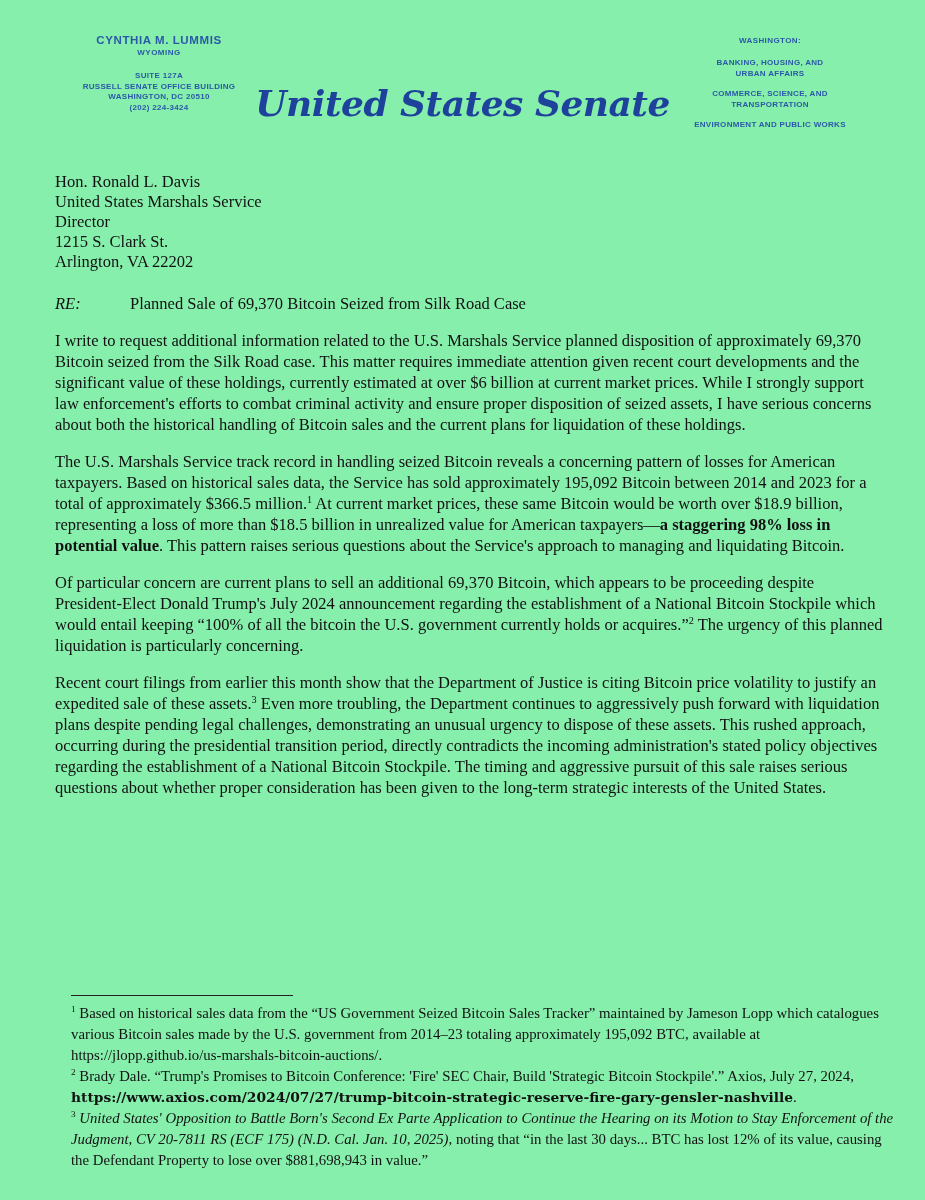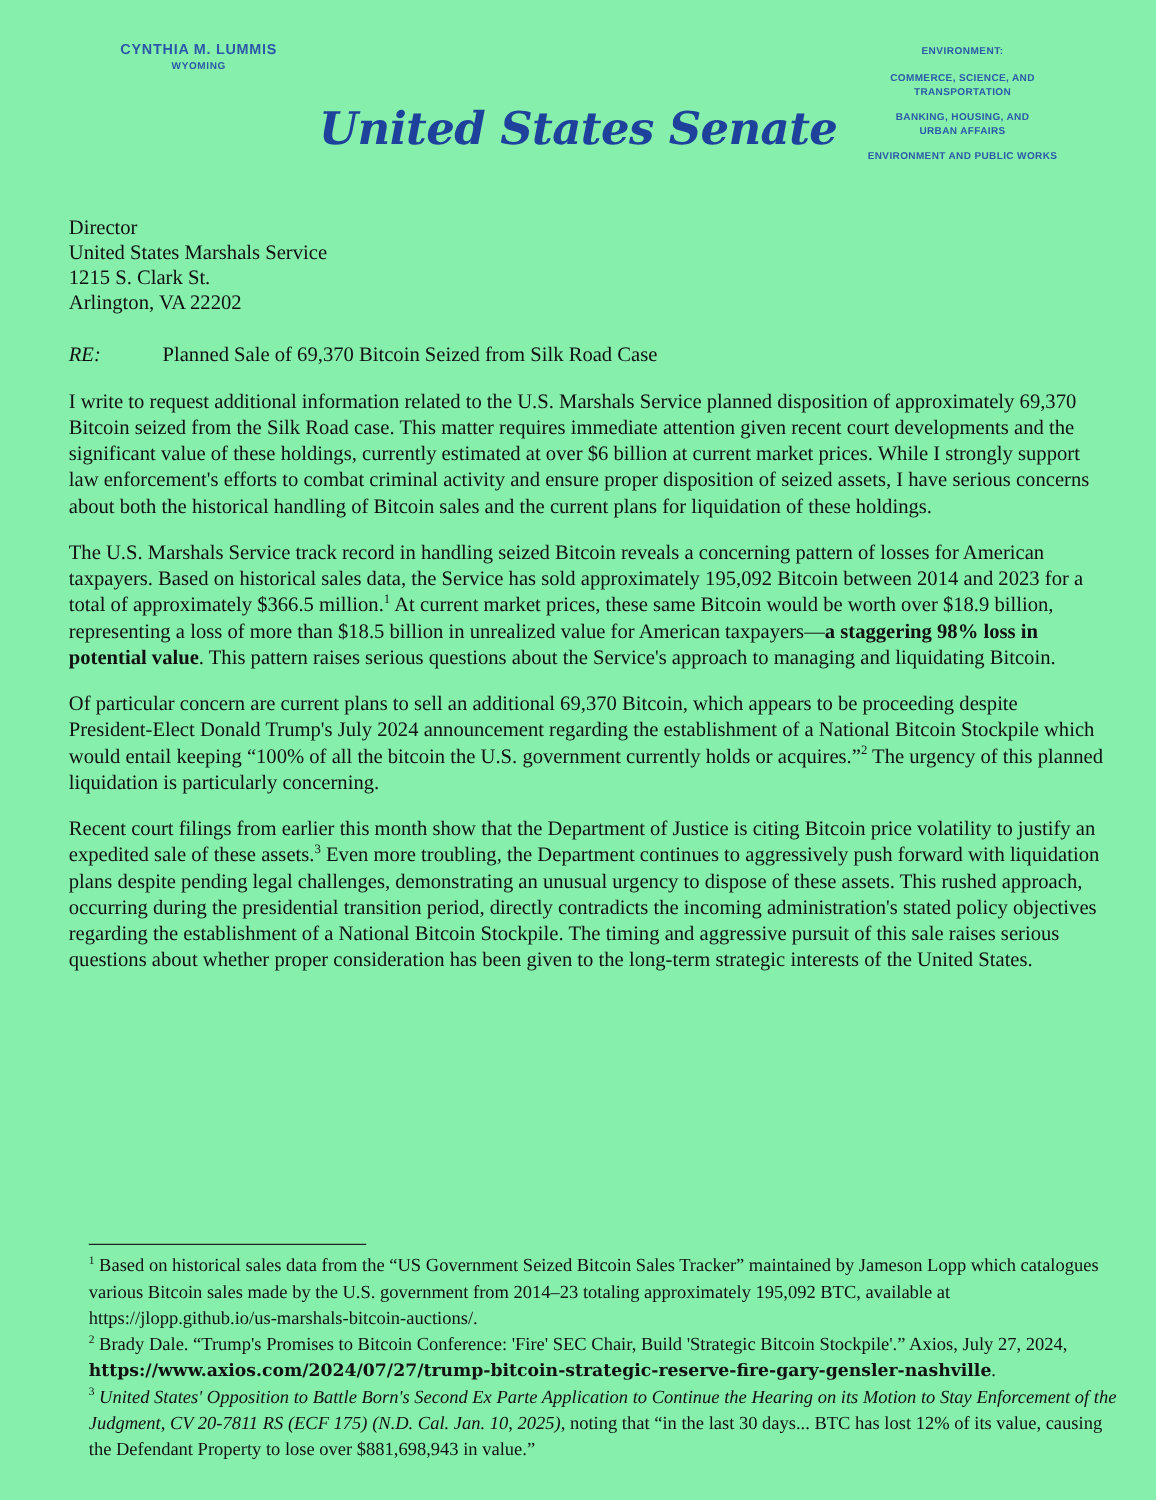--- a/index.html
+++ b/index.html
@@ -44,41 +44,48 @@
 </style>
 </head>
 <body>
 
 <div class="page">
 
   <header>
     <div class="lh-left">
       <div class="lh-name">CYNTHIA M. LUMMIS</div>
       <div class="lh-state">WYOMING</div>
+      <div>
+          <div class="lh-line">SUITE 127A</div>
+          <div class="lh-line">RUSSELL SENATE OFFICE BUILDING</div>
+          <div class="lh-line">WASHINGTON, DC 20510</div>
+          <div class="lh-line">(202) 224-3424</div>
+        </div>
     </div>
 
     <div class="wordmark">United States Senate</div>
 
     <div class="lh-right">
-      <div class="lh-committees-heading">ENVIRONMENT:</div>
+      <div class="lh-committees-heading">WASHINGTON:</div>
       <div>
+          <div class="committee-item">BANKING, HOUSING, AND
+URBAN AFFAIRS</div>
           <div class="committee-item">COMMERCE, SCIENCE, AND
 TRANSPORTATION</div>
-          <div class="committee-item">BANKING, HOUSING, AND
-URBAN AFFAIRS</div>
           <div class="committee-item">ENVIRONMENT AND PUBLIC WORKS</div>
         </div>
     </div>
   </header>
 
   <main class="letter-body">
 
     <div class="recipient">
+        <div class="recipient-line">Hon. Ronald L. Davis</div>
+        <div class="recipient-line">United States Marshals Service</div>
         <div class="recipient-line">Director</div>
-        <div class="recipient-line">United States Marshals Service</div>
         <div class="recipient-line">1215 S. Clark St.</div>
         <div class="recipient-line">Arlington, VA 22202</div>
       </div>
 
     <div class="re-line">
       <span class="re-label">RE:</span><span>Planned Sale of 69,370 Bitcoin Seized from Silk Road Case</span>
     </div>
 
 
     <div class="paras">

